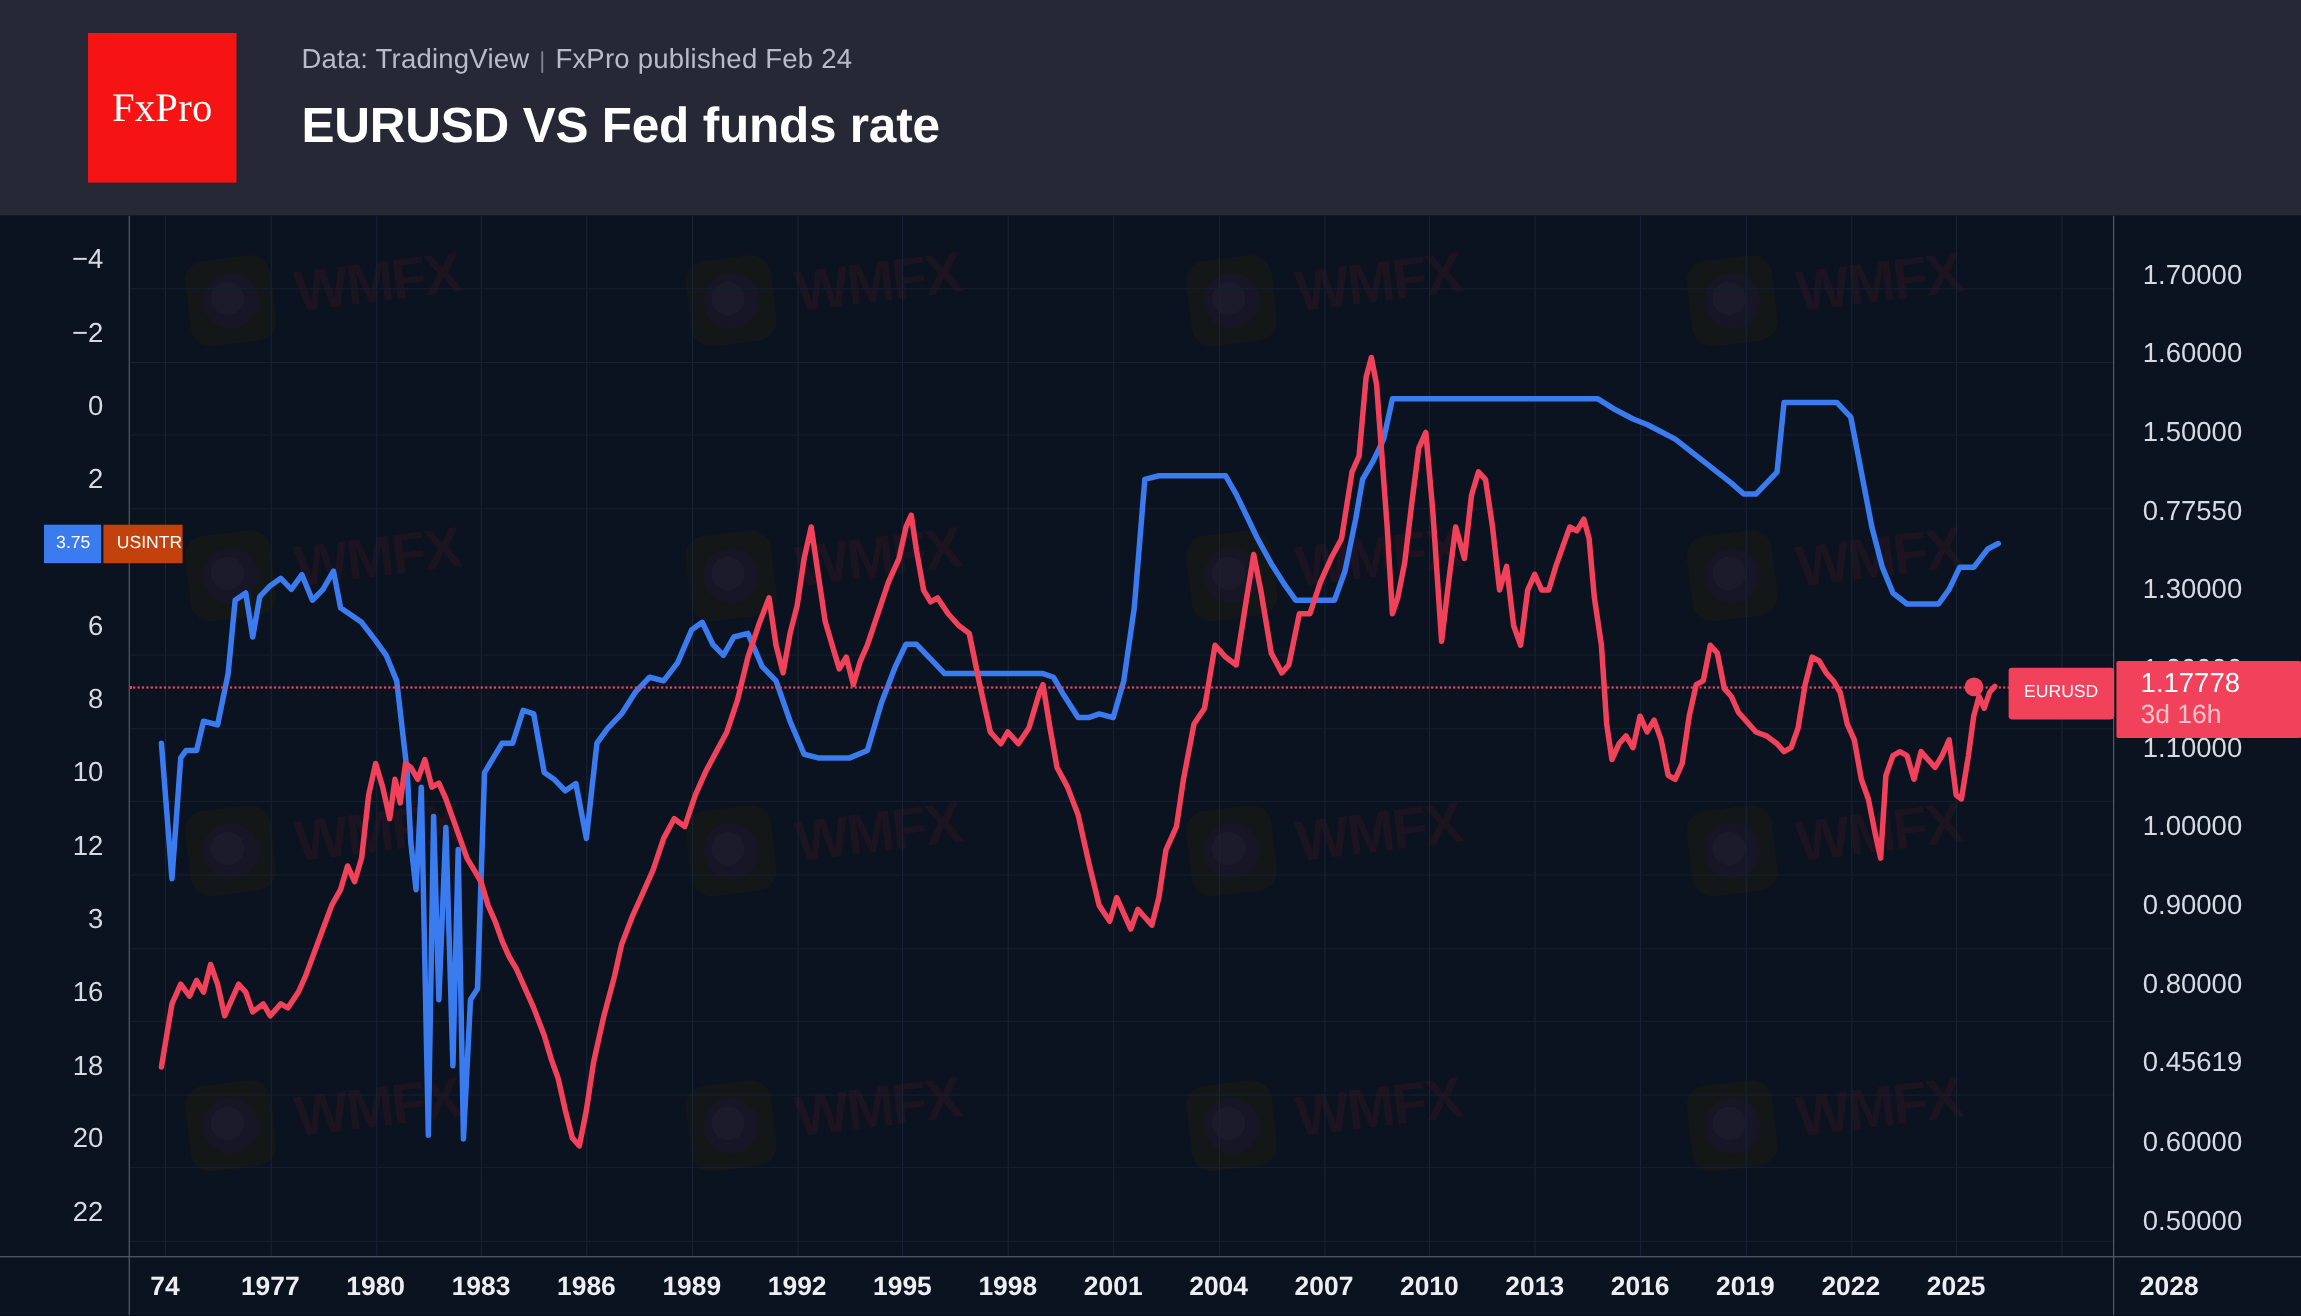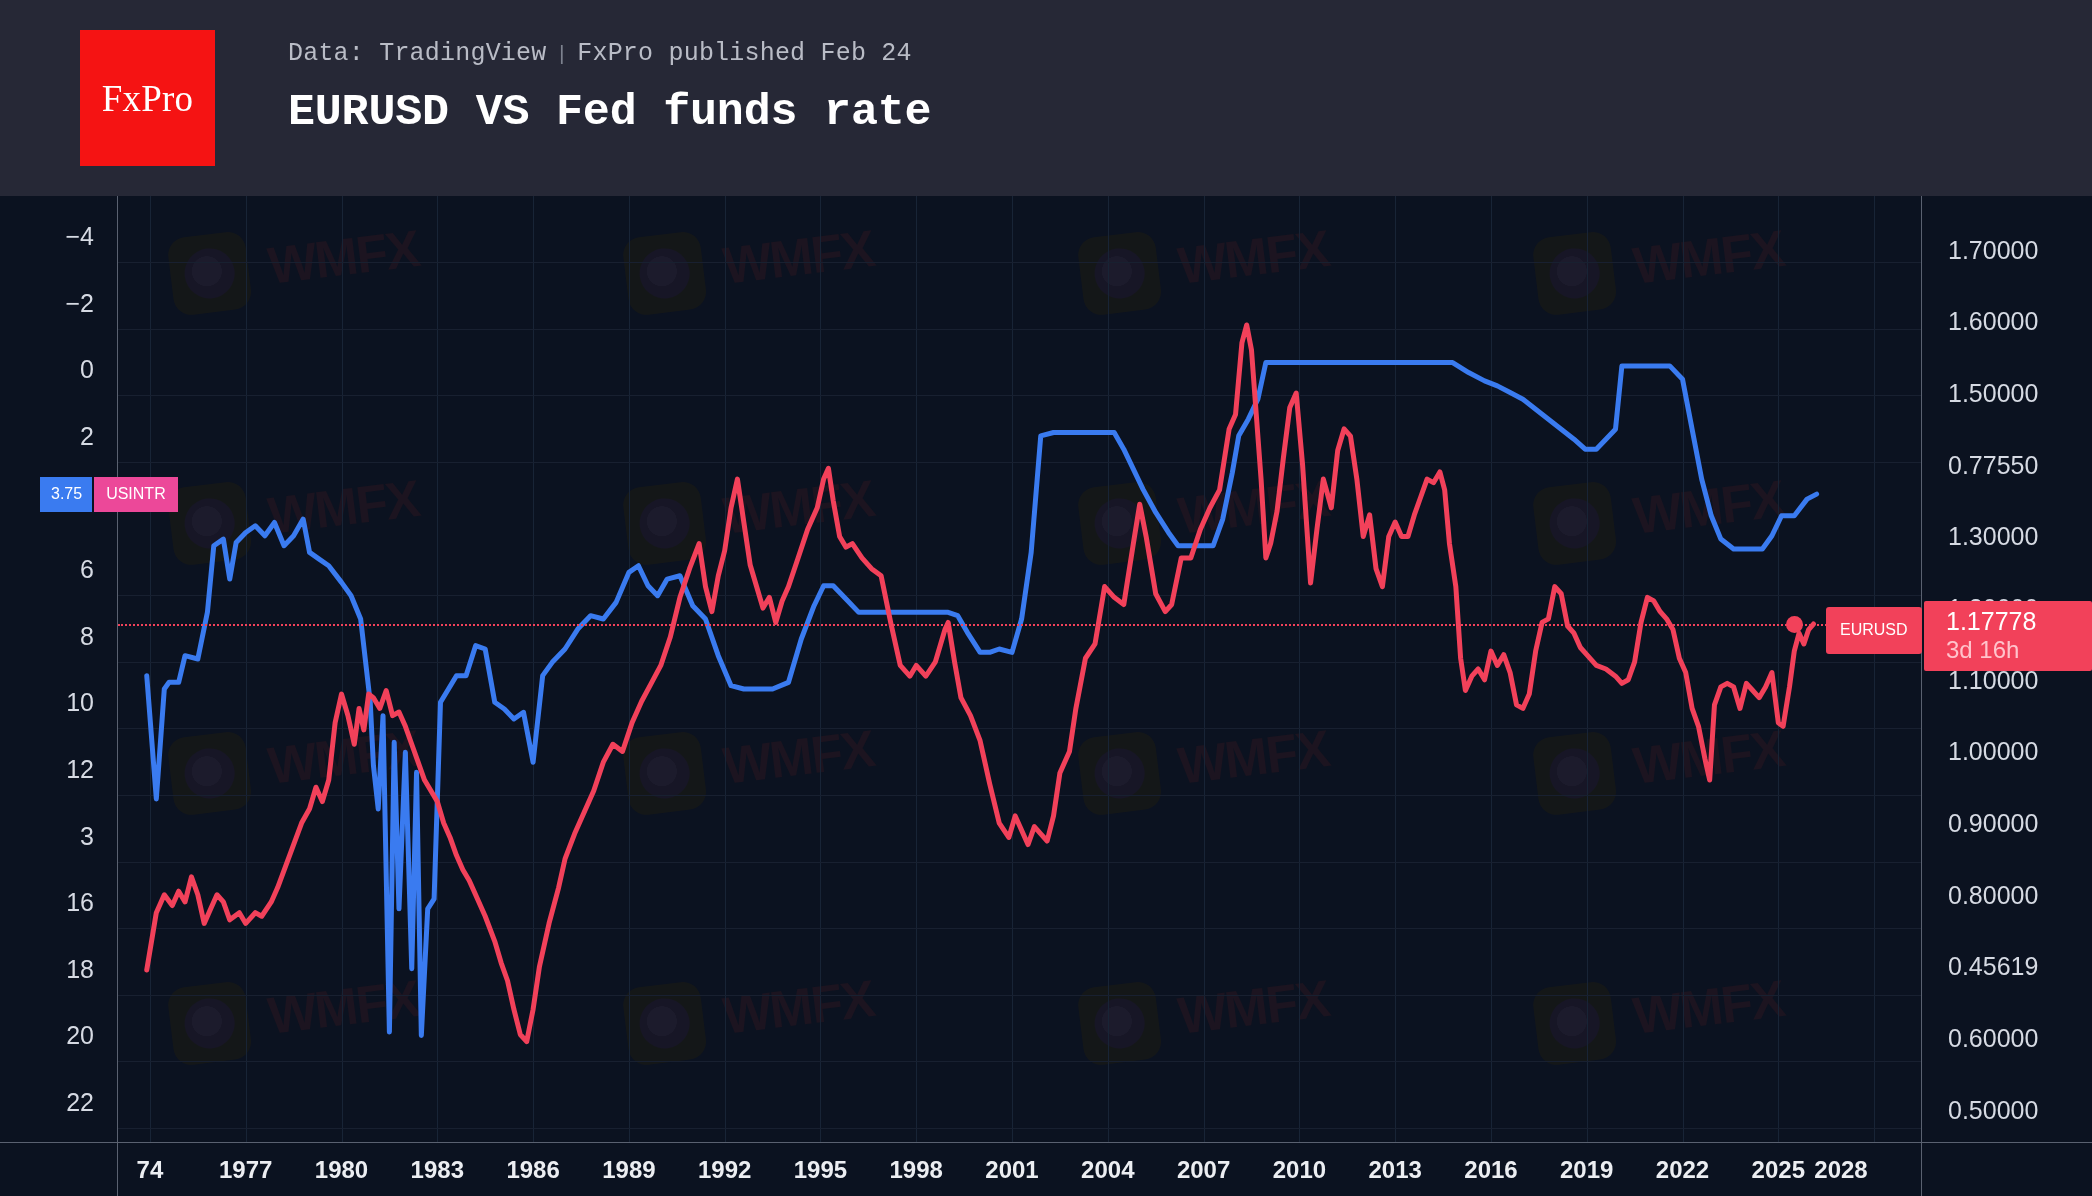--- a/index.html
+++ b/index.html
@@ -9,21 +9,21 @@
 
   #app{position:relative;width:2092px;height:1196px;background:#0b1220;}
 
   
   #header{position:absolute;left:0;top:0;width:2092px;height:196px;
           background:#262836;box-sizing:border-box;}
   #logo{position:absolute;left:80px;top:30px;width:135px;height:136px;
         background:#f51313;display:flex;align-items:center;justify-content:center;}
   #logo .logotext{font-family:"Liberation Serif","DejaVu Serif",serif;
         color:#fff;font-size:37px;letter-spacing:.2px;}
-  #headtext{position:absolute;left:288px;top:38px;font-family:Liberation Mono, monospace;}
+  #headtext{position:absolute;left:274px;top:38px;}
   #subtitle{color:#b9bcc6;font-size:25px;letter-spacing:.2px;line-height:32px;
             white-space:nowrap;}
   #subtitle .sep{color:#7d828f;margin:0 9px;font-size:21px;}
   #title{color:#ffffff;font-size:45px;font-weight:700;line-height:62px;
          margin-top:11px;white-space:nowrap;letter-spacing:-.2px;}
 
   
   #chart{position:absolute;left:0;top:196px;width:2092px;height:1000px;
          background:#0b1220;overflow:hidden;}
 
@@ -67,21 +67,21 @@
 
   
   #priceline{position:absolute;left:118px;top:0;width:1804px;height:0;
              border-top:2px dotted #f2415a;}
 
   
   .badge{position:absolute;display:flex;align-items:center;
          font-size:16px;line-height:24px;color:#fff;white-space:nowrap;}
   #usintr-badge{left:40px;top:452px;height:32px;}
   #usintr-badge .val{background:#3a7bf0;padding:5px 10px 6px 11px;}
-  #usintr-badge .nm{background:#ec4899;padding:5px 12px 6px 12px;
+  #usintr-badge .nm{background:#c2410c;padding:5px 0 6px 12px;
                     margin-left:2px;}
 
   #eurusd-tag{left:1826px;top:599px;height:34px;background:#f2415a;
               padding:6px 14px 7px 14px;border-radius:3px;z-index:6;}
   #eurusd-price{position:absolute;left:1924px;top:593px;width:168px;
                 background:#f2415a;border-radius:2px;padding:5px 0 7px 22px;
                 box-sizing:border-box;z-index:5;}
   #eurusd-price .p1{color:#fff;font-size:25px;line-height:30px;}
   #eurusd-price .p2{color:#ffc3cc;font-size:24px;line-height:28px;}
 
@@ -265,21 +265,21 @@
         <div class="xtick" style="left: 916.2px;">1998</div>
         <div class="xtick" style="left: 1012px;">2001</div>
         <div class="xtick" style="left: 1107.8px;">2004</div>
         <div class="xtick" style="left: 1203.6px;">2007</div>
         <div class="xtick" style="left: 1299.4px;">2010</div>
         <div class="xtick" style="left: 1395.2px;">2013</div>
         <div class="xtick" style="left: 1491px;">2016</div>
         <div class="xtick" style="left: 1586.7px;">2019</div>
         <div class="xtick" style="left: 1682.5px;">2022</div>
         <div class="xtick" style="left: 1778.3px;">2025</div>
-        <div class="xtick" style="left: 1841px;">2028</div>
+        <div class="xtick" style="left: 1972px;">2028</div>
       </div>
 
     <div class="badge" id="usintr-badge" style="top: 282.1px;">
       <span class="val">3.75</span>
       <span class="nm">USINTR</span>
     </div>
 
     <div class="badge" id="eurusd-tag" style="top: 411px;">
       <span>EURUSD</span>
     </div>

